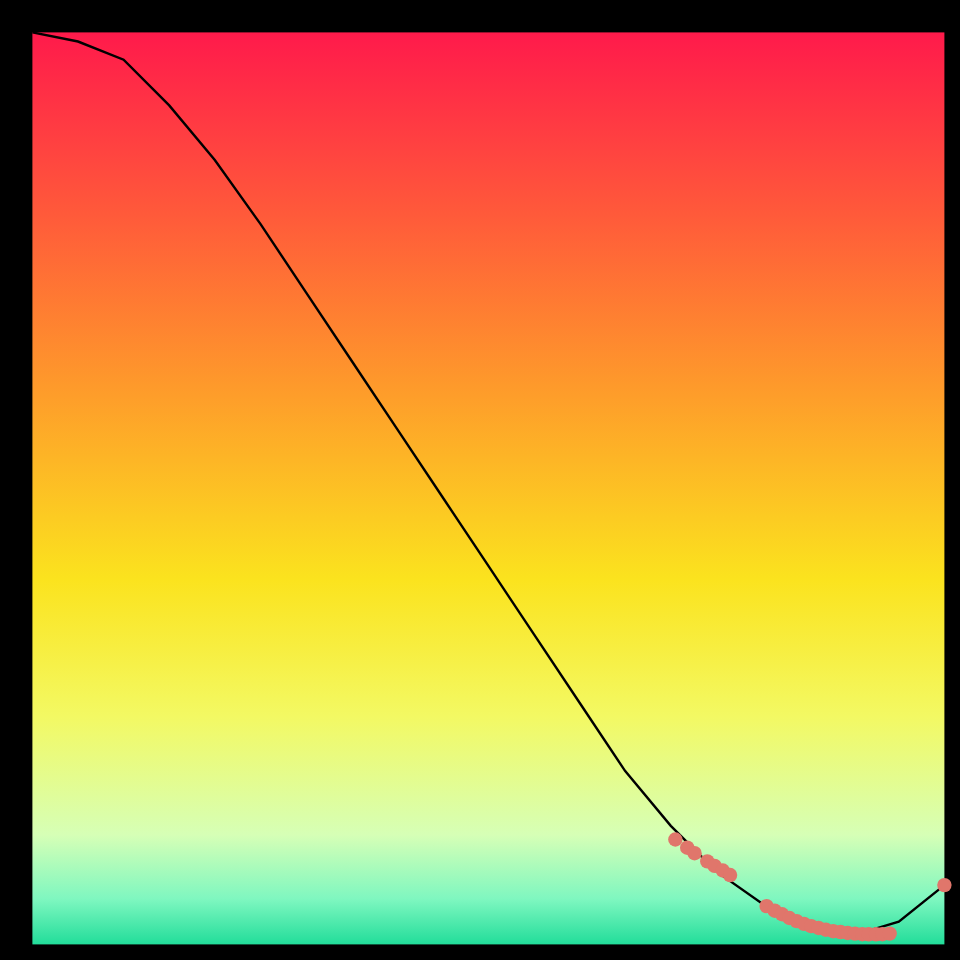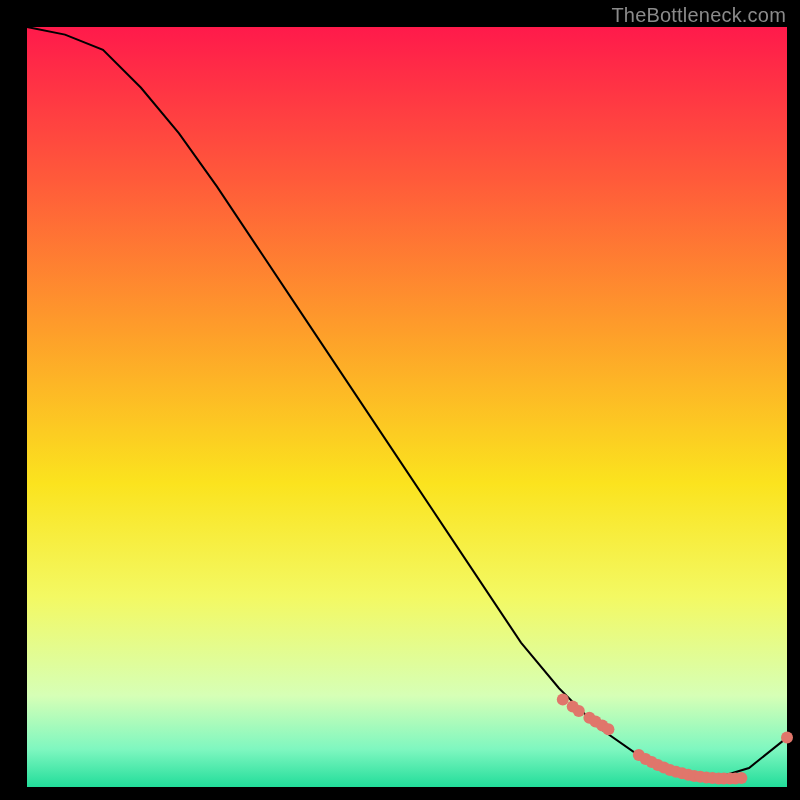--- a/index.html
+++ b/index.html
@@ -70,14 +70,13 @@
         <circle cx="706.4" cy="777.5" r="6" fill="#e0766b"></circle>
         <circle cx="712.5" cy="778.0" r="6" fill="#e0766b"></circle>
         <circle cx="718.6" cy="778.5" r="6" fill="#e0766b"></circle>
         <circle cx="723.9" cy="778.6" r="6" fill="#e0766b"></circle>
         <circle cx="730.0" cy="778.6" r="6" fill="#e0766b"></circle>
         <circle cx="735.3" cy="778.5" r="6" fill="#e0766b"></circle>
         <circle cx="741.4" cy="778.0" r="6" fill="#e0766b"></circle>
         <circle cx="787.0" cy="737.6" r="6" fill="#e0766b"></circle>
       </g>
   </svg>
-  <div class="watermark">TheBottleneck.com</div>
 </div>
 
 </body></html>

